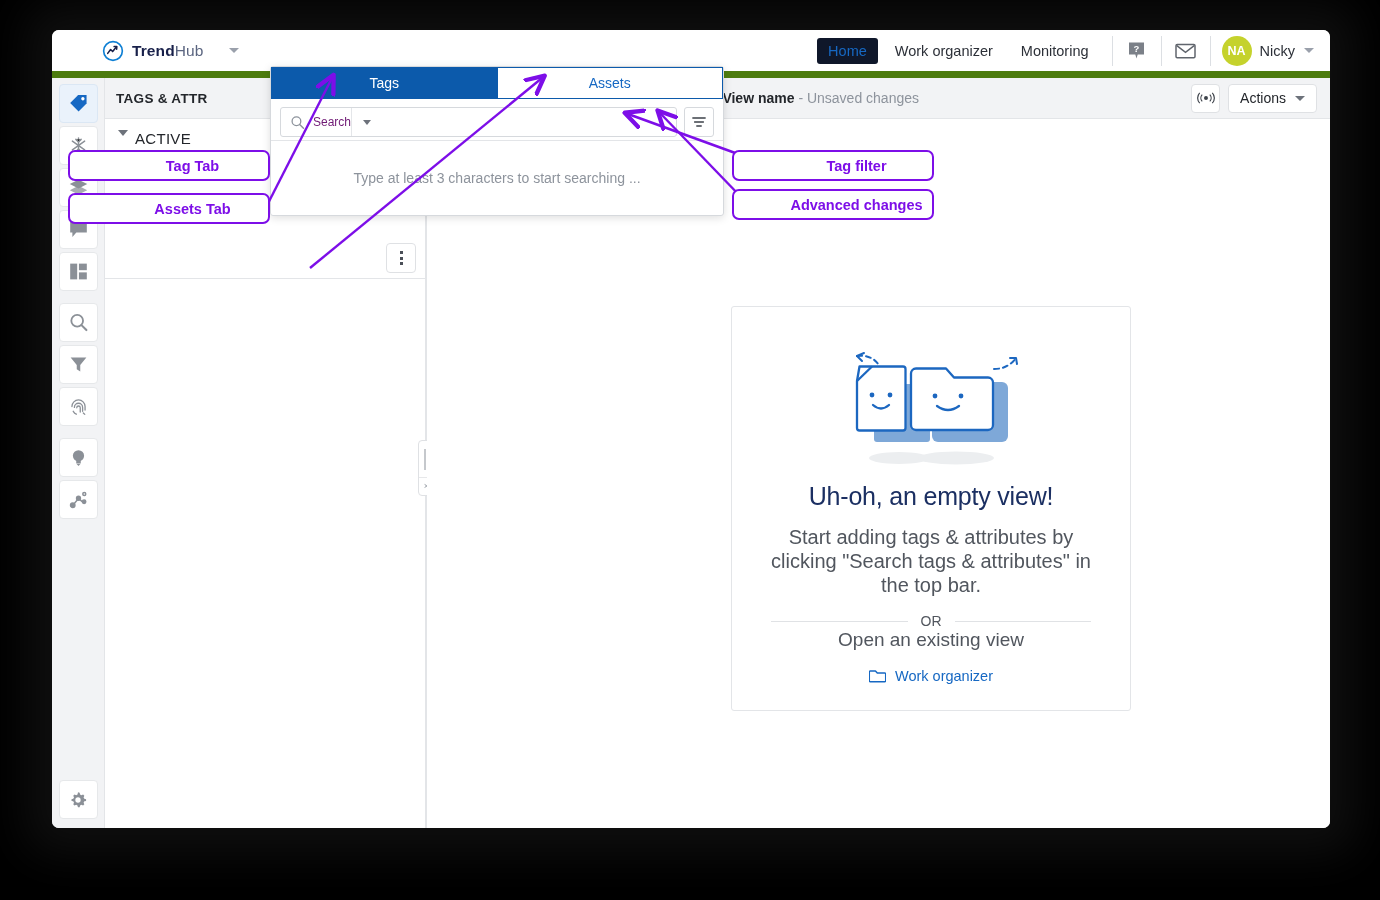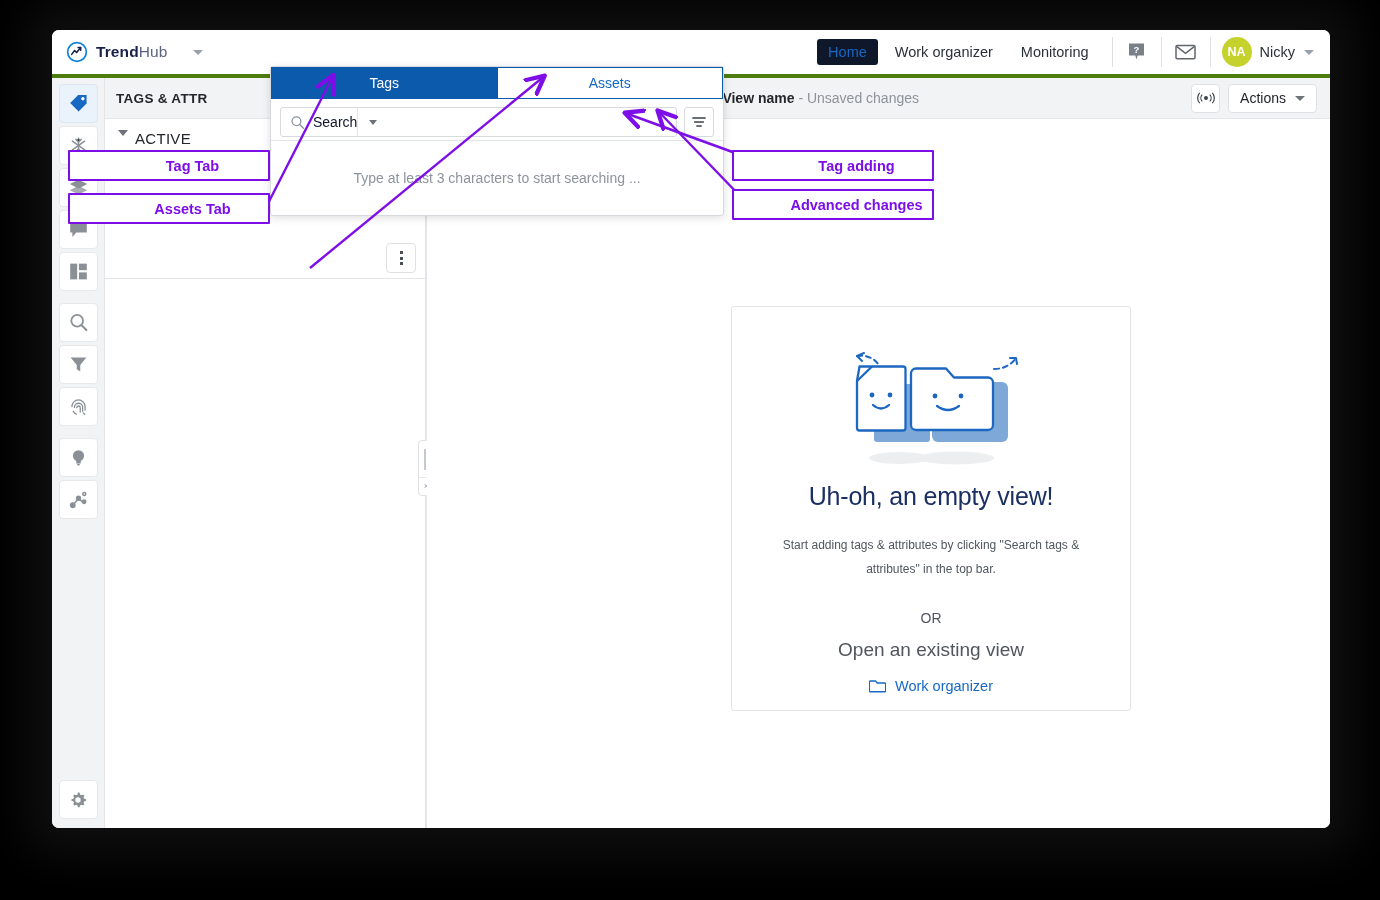--- a/index.html
+++ b/index.html
@@ -18,22 +18,22 @@
     background: #ffffff;
     border-radius: 7px;
     overflow: hidden;
     box-shadow: 0 0 46px 26px rgba(255,255,255,0.06);
   }
 
   
   #topbar {
     position: absolute; left: 0; top: 0; width: 100%; height: 48px;
     background: #ffffff;
-    border-bottom: 4px solid #4d7c0f;
-    display: flex; align-items: center;
+    border-bottom: 7px solid #4d7c0f;
+    display: flex; align-items: center; padding-left: 36px;
   }
   .brand { display: flex; align-items: center; padding-left: 14px; gap: 8px; }
   .brand-mark { width: 22px; height: 22px; flex: 0 0 22px; }
   .brand-text { font-size: 15.5px; letter-spacing: .1px; white-space: nowrap; }
   .brand-text .b1 { color: #18204a; font-weight: bold; }
   .brand-text .b2 { color: #5b6580; font-weight: normal; }
   .brand-caret {
     margin-left: 18px; width: 0; height: 0;
     border-left: 5px solid transparent; border-right: 5px solid transparent;
     border-top: 5px solid #9aa0ab;
@@ -156,25 +156,25 @@
   #empty-card {
     position: absolute; left: 304px; top: 187px; width: 400px; height: 405px;
     background: #ffffff; border: 1px solid #e3e5e8; border-radius: 3px;
     display: flex; flex-direction: column; align-items: center;
   }
   #empty-illu { margin-top: 33px; }
   #empty-title {
     margin-top: 16px; font-size: 25px; color: #1b2f62; font-weight: normal; letter-spacing: -.2px;
   }
   #empty-sub {
-    margin-top: 22px; width: 320px; text-align: center;
-    font-size: 12px; line-height: 24px; color: #51565e;
+    margin-top: 14px; width: 320px; text-align: center;
+    font-size: 20px; line-height: 24px; color: #51565e;
   }
   #or-row {
-    margin-top: 16px; width: 320px; display: flex; align-items: center; gap: 13px; flex-direction: column;
+    margin-top: 16px; width: 320px; display: flex; align-items: center; gap: 13px;
   }
   #or-row .rule { flex: 1; height: 1px; background: #e0e2e5; }
   #or-row .ortxt { font-size: 14px; color: #51565e; }
   #open-existing { font-size: 19px; color: #51565e; }
   #wo-link {
     margin-top: 17px; display: flex; align-items: center; gap: 9px;
     font-size: 14.5px; color: #1668c3;
   }
 
   
@@ -190,41 +190,41 @@
     font-size: 14px; border: 1px solid #0c5aab;
   }
   .tab.active { background: #0c5aab; color: #ffffff; }
   .tab.inactive { background: #ffffff; color: #1668c3; border-left: none; }
   #search-row { display: flex; align-items: center; padding: 8px 9px 0 9px; gap: 7px; }
   #search-box {
     flex: 1; height: 30px; border: 1px solid #d6d9dd; border-radius: 3px;
     display: flex; align-items: center; background: #ffffff;
   }
   #search-box .sicon { padding: 0 8px 0 9px; display: flex; align-items: center; }
-  #search-ph { font-size: 14px; color: #0f172a; }
+  #search-ph { font-size: 12px; color: #701a75; }
   #search-caret-btn {
     width: 30px; border-left: 1px solid #e4e6e9; height: 100%;
     display: flex; align-items: center; justify-content: center;
   }
   #adv-btn {
     width: 30px; height: 30px; border: 1px solid #d6d9dd; border-radius: 3px;
     background: #ffffff; display: flex; align-items: center; justify-content: center;
   }
   #hint-area {
     position: absolute; left: 0; right: 0; top: 73px; bottom: 0;
     border-top: 1px solid #e3e5e8;
     display: flex; align-items: center; justify-content: center;
   }
   #hint-text { font-size: 14px; color: #8d939c; }
 
   
   #anno-svg { position: absolute; left: 0; top: 0; width: 1380px; height: 900px; z-index: 60; pointer-events: none; }
   .anno-box {
     position: absolute; z-index: 61;
-    background: #ffffff; border: 2.5px solid #7d0ee8; border-radius: 1px;
+    background: #ffffff; border: 2.5px solid #7d0ee8; border-radius: 7px;
     display: flex; align-items: center; justify-content: center;
     font-size: 14.5px; font-weight: bold; color: #7d0ee8; white-space: nowrap; padding-left: 47px;
   }
   #anno-tag-tab    { left: 68px;  top: 150px; width: 202px; height: 31px; }
   #anno-assets-tab { left: 68px;  top: 193px; width: 202px; height: 31px; }
   #anno-tag-filter { left: 732px; top: 150px; width: 202px; height: 31px; }
   #anno-adv-opt    { left: 732px; top: 189px; width: 202px; height: 31px; }
 </style>
 </head>
 <body>
@@ -512,14 +512,14 @@
 
   <path d="M310 268 L542 78" fill="none" stroke="#7d0ee8" stroke-width="2.4" marker-end="url(#ah)"></path>
 
   <path d="M738 154 L628 114" fill="none" stroke="#7d0ee8" stroke-width="2.4" marker-end="url(#ah)"></path>
 
   <path d="M742 198 L660 113" fill="none" stroke="#7d0ee8" stroke-width="2.4" marker-end="url(#ah)"></path>
 </svg>
 
 <div class="anno-box" id="anno-tag-tab">Tag Tab</div>
 <div class="anno-box" id="anno-assets-tab">Assets Tab</div>
-<div class="anno-box" id="anno-tag-filter">Tag adding</div>
+<div class="anno-box" id="anno-tag-filter">Tag filter</div>
 <div class="anno-box" id="anno-adv-opt">Advanced changes</div>
 
 </body></html>

